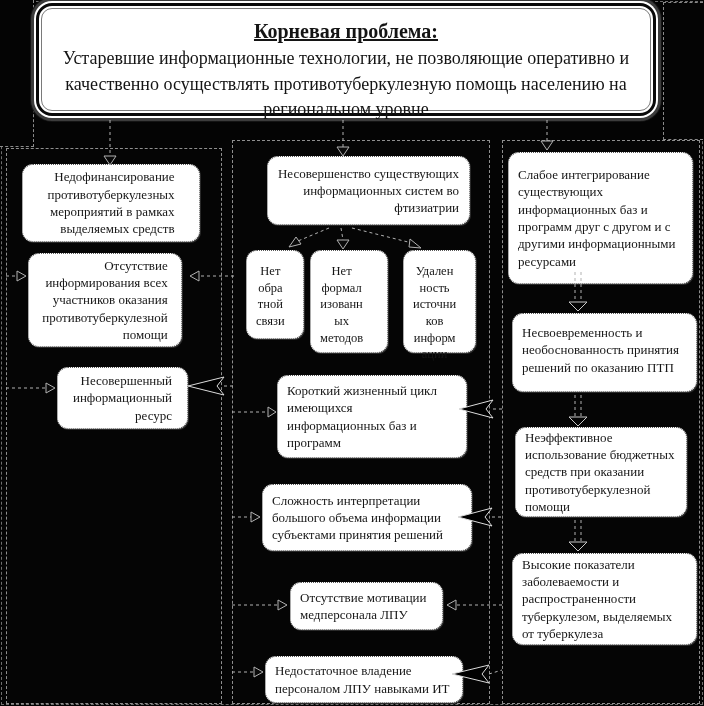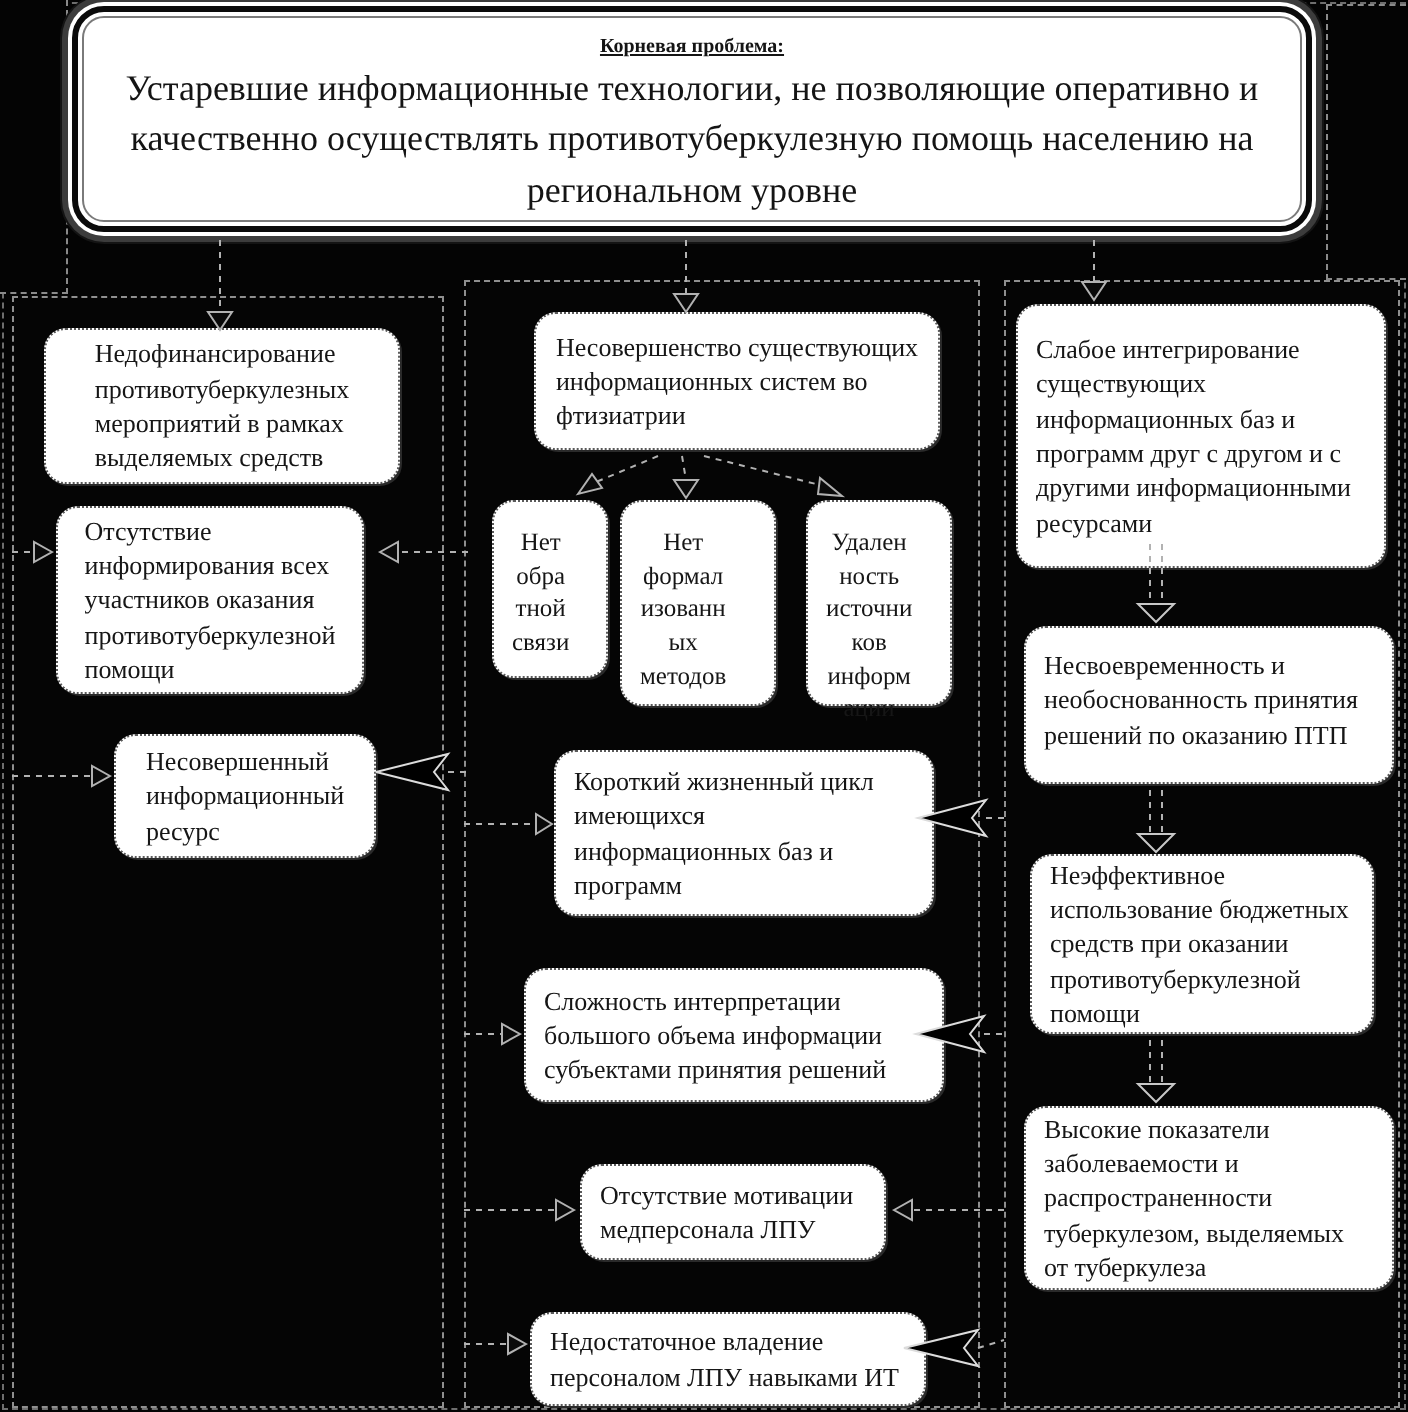--- a/index.html
+++ b/index.html
@@ -23,31 +23,31 @@
     position:absolute;left:36px;top:3px;width:620px;height:113px;
     background:#ffffff;border:3px solid #0a0a0a;border-radius:16px;
     box-sizing:border-box;
     box-shadow:0 0 0 2px #ffffff,0 0 0 5px #3c3c3c,0 0 0 6px #141414;
     text-align:center;color:#141414;
   }
   .root-inner{
     position:absolute;inset:2px;border:1px solid #7a7a7a;border-radius:11px;
     padding:8px 14px 0 14px;box-sizing:border-box;
   }
-  .root-title{font-weight:bold;text-decoration:underline;font-size:10px;line-height:1.45;}
+  .root-title{font-weight:bold;text-decoration:underline;font-size:20px;line-height:1.45;}
   .root-text{font-size:18px;line-height:1.42;white-space:pre-line;}
   
   .box{
     position:absolute;background:#ffffff;color:#161616;
     border:1px dotted #5a5a5a;border-radius:11px;box-sizing:border-box;
     font-size:13px;line-height:1.33;white-space:pre-line;
     display:flex;align-items:center;padding:4px 9px;
     box-shadow:1px 1px 0 #2a2a2a;
   }
-  .box.center{justify-content:center;text-align:left;}
+  .box.center{justify-content:center;text-align:right;}
   .box.narrow{font-size:12.5px;align-items:flex-start;padding-top:12px;text-align:center;}
   svg.arrows{position:absolute;left:0;top:0;pointer-events:none;}
   .dash{stroke:#b2b2b2;stroke-width:1;stroke-dasharray:3 3;fill:none;}
   .head{fill:#0a0a0a;stroke:#b2b2b2;stroke-width:1;}
   .solidhead{fill:#000000;stroke:#dcdcdc;stroke-width:1;}
   .hollowhead{fill:#050505;stroke:#c8c8c8;stroke-width:1;}
 </style>
 </head>
 <body>
 

